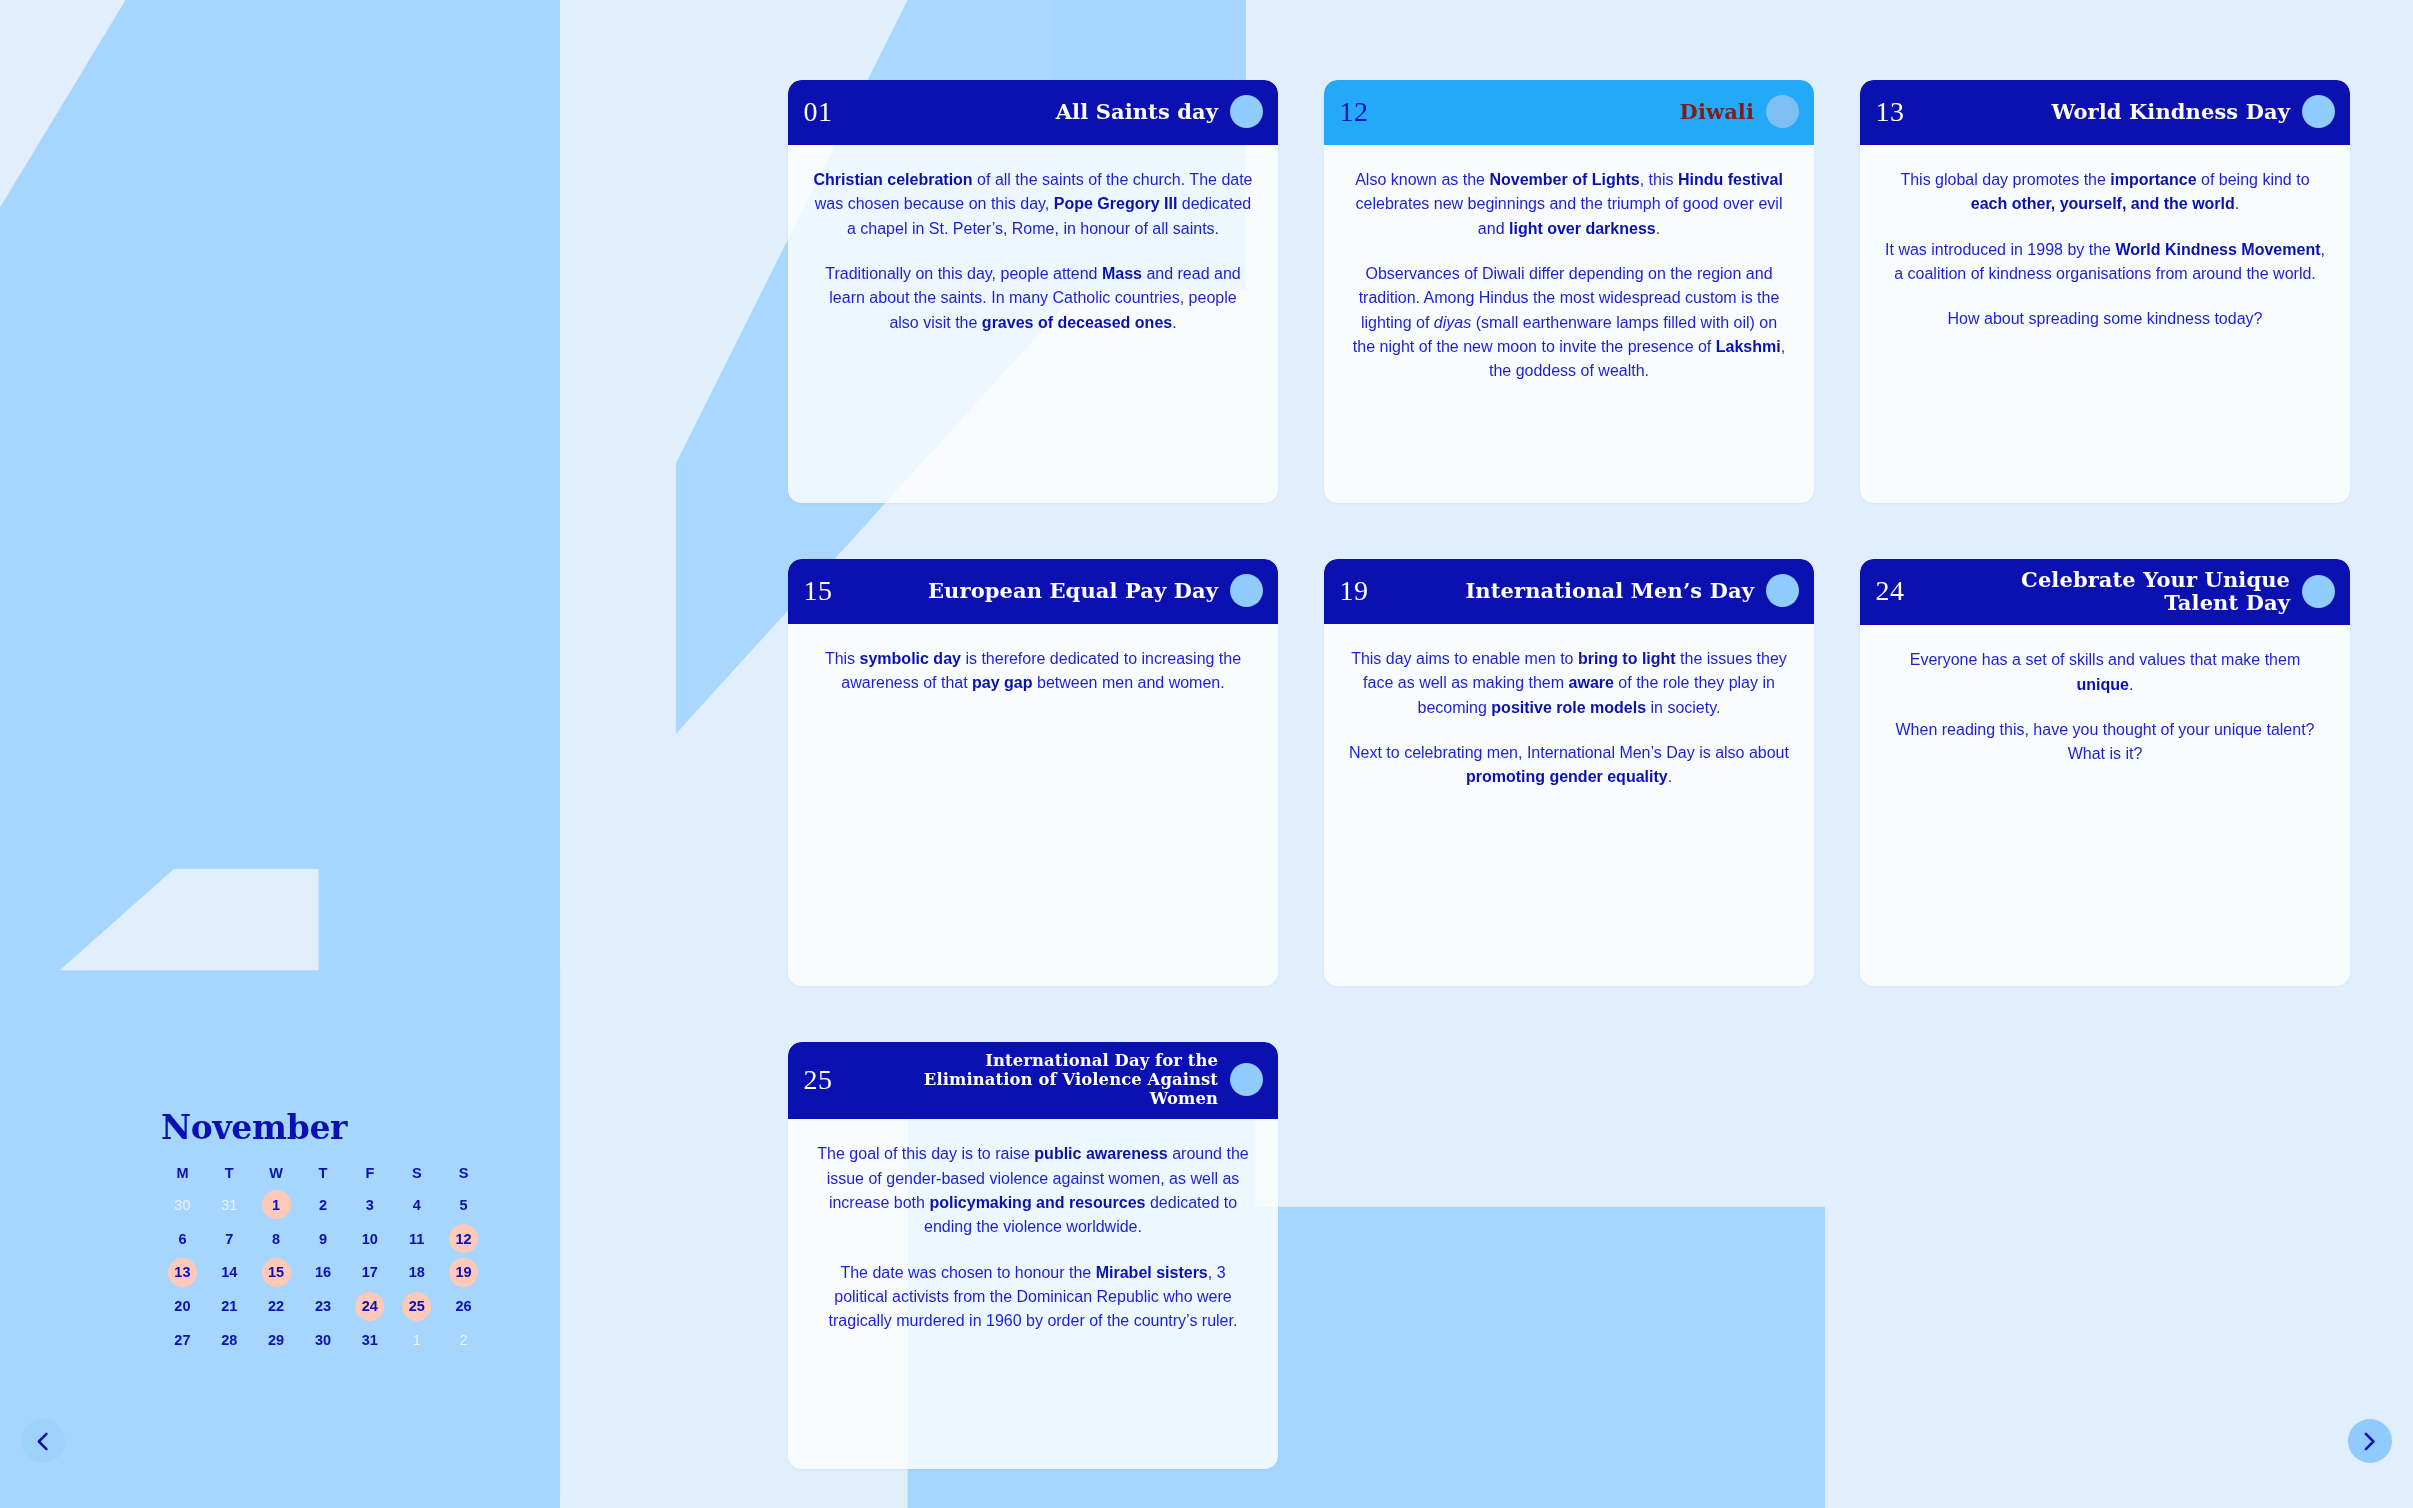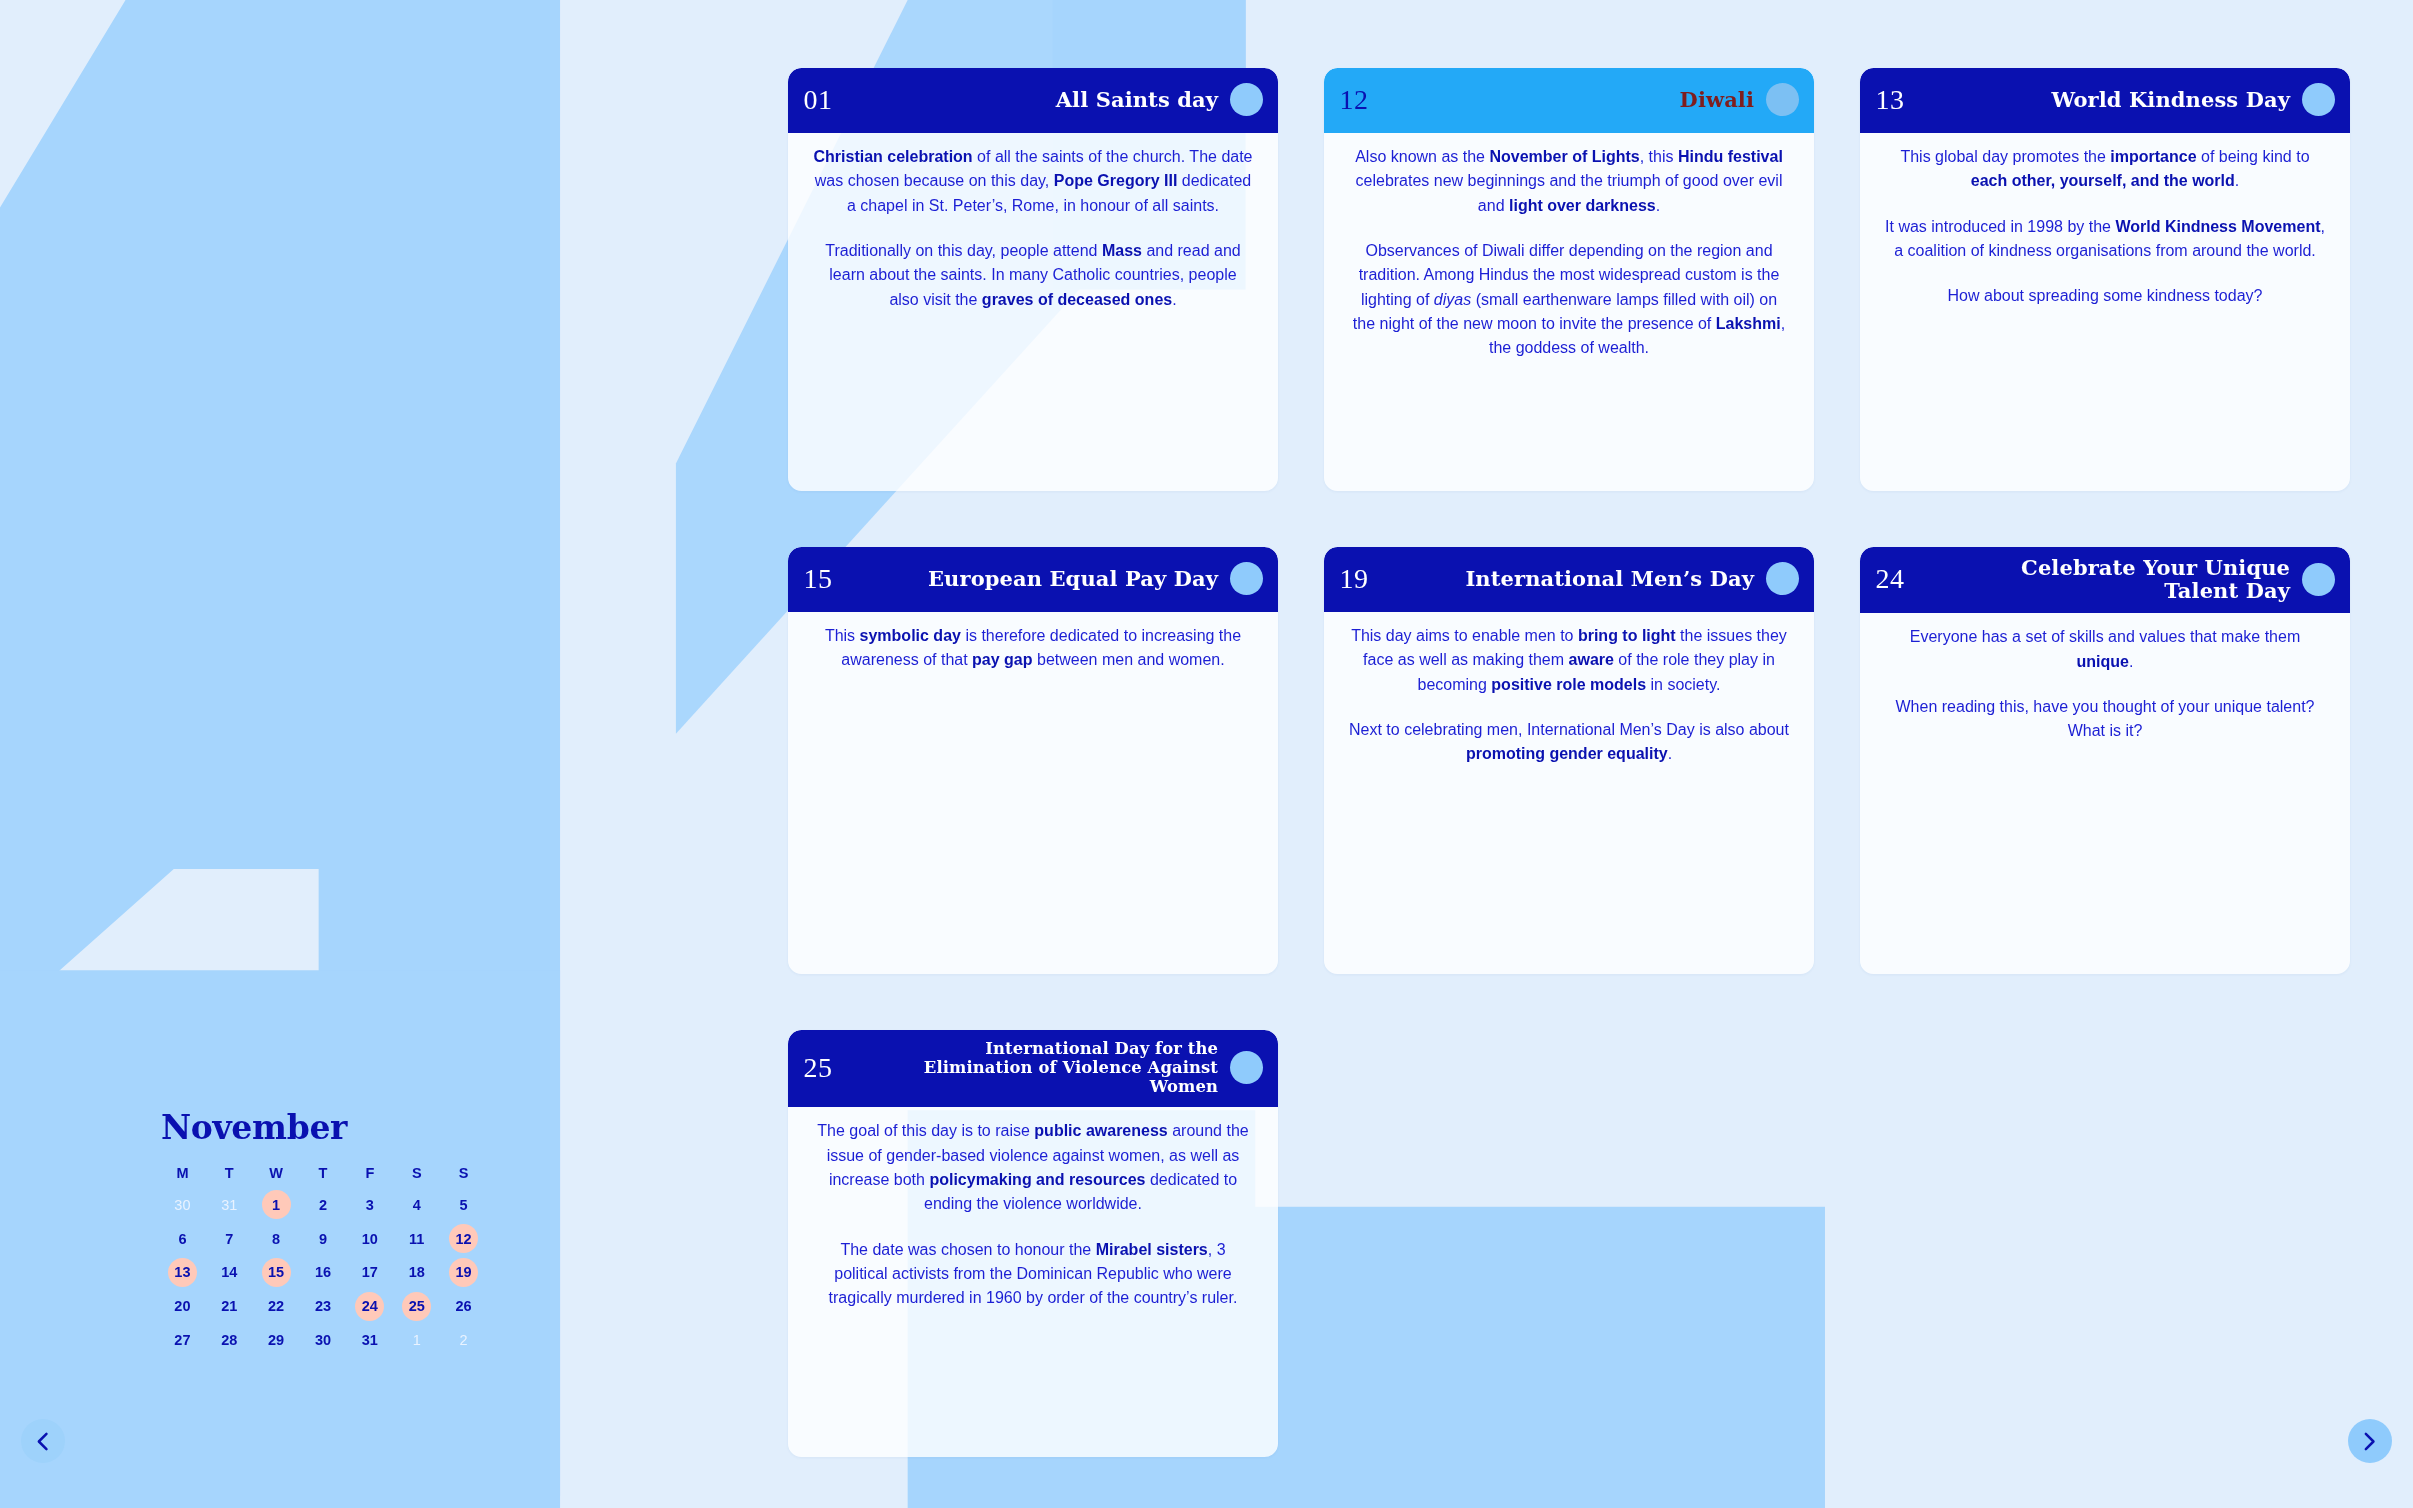--- a/index.html
+++ b/index.html
@@ -19,21 +19,21 @@
     overflow:hidden;
   }
 
   
   .bg-layer { position:absolute; inset:0; overflow:hidden; pointer-events:none; }
   .bg-svg   { position:absolute; left:0; top:0; width:2414px; height:1508px; }
 
   
   .card-grid {
     position:absolute;
-    left:788px; top:68px;
+    left:788px; top:80px;
     width:1564px;
     display:grid;
     grid-template-columns:repeat(3, 490px);
     column-gap:46px;
     row-gap:56px;
   }
   .card {
     position:relative;
     border-radius:13.5px;
     background:rgba(255,255,255,0.80);
@@ -86,21 +86,21 @@
   .card-bullet {
     flex:0 0 33px;
     width:33px; height:33px;
     border-radius:50%;
     background:#8fcbfc;
     margin-left:5.8px;
   }
   .card-header.accent .card-bullet { background:#7cc0f3; }
 
   .card-body {
-    padding:12px 25px 27px 25px;
+    padding:23px 25px 27px 25px;
     color:#1c1fd4;
     font-size:16px;
     line-height:1.52;
     text-align:center;
   }
   .card-body p { margin:0 0 21px 0; }
   .card-body p:last-child { margin-bottom:0; }
   .card-body b, .card-body strong { font-weight:700; color:#0a11b0; }
   .card-body i, .card-body em { font-style:italic; }
 

